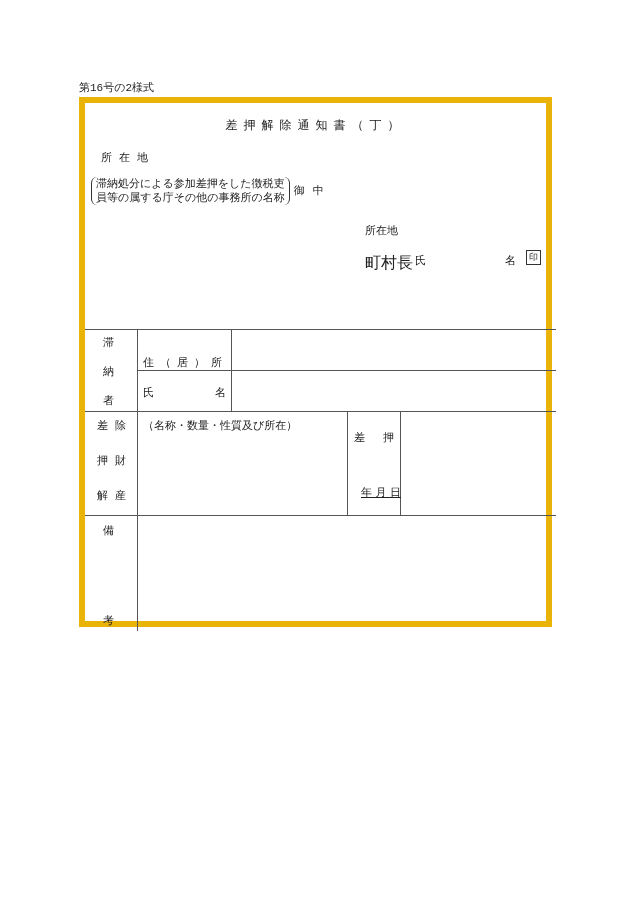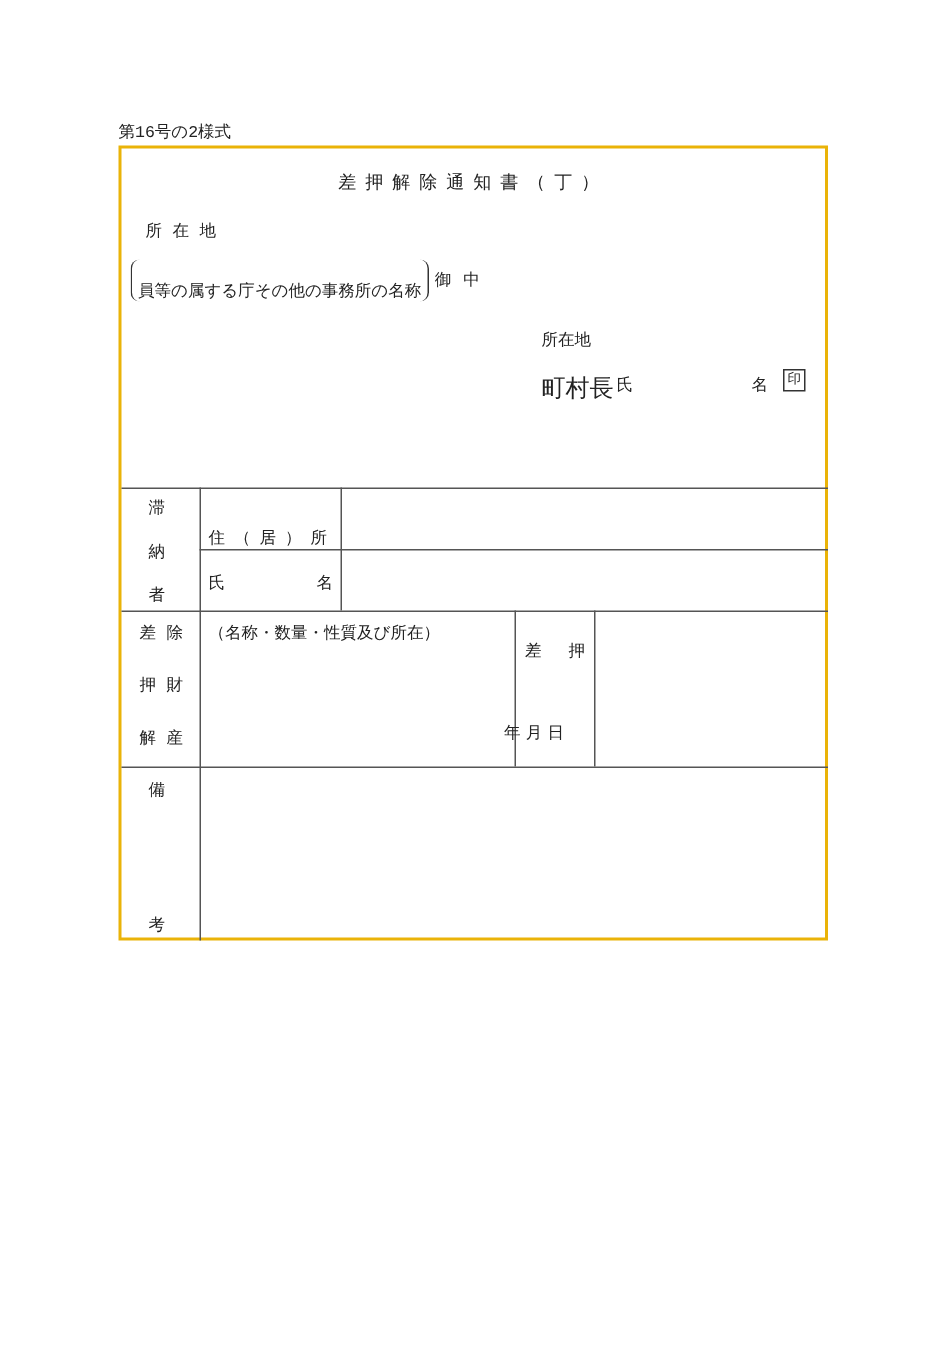--- a/index.html
+++ b/index.html
@@ -1,21 +1,21 @@
 <!DOCTYPE html>
 <html><head>
 <meta charset="utf-8">
 <style>
   html, body { margin:0; padding:0; background:#ffffff; }
   body { width:630px; height:903px; position:relative; overflow:hidden;
          font-family: "DejaVu Serif", "Liberation Serif", serif; color:#222; }
   .abs { position:absolute; white-space:nowrap; }
   .form-id { left:79px; top:80px; font-size:11px;font-family:Liberation Mono, monospace; }
   .frame { position:absolute; left:79px; top:97px; width:473px; height:530px;
-           border:2px solid #eab308; box-sizing:border-box; }
+           border:6px solid #eab308; box-sizing:border-box; }
   .title { left:0; width:100%; text-align:center; top:14px; font-size:12px; letter-spacing:6px; }
   .addr-label { left:16px; top:47px; font-size:11px; letter-spacing:7px; }
   .bracket-block { left:6px; top:74px; font-size:11px; line-height:14px; }
   .bracket-text { display:inline-block; vertical-align:middle; padding:0 4px;
                   border-left:1px solid #333; border-right:1px solid #333;
                   border-radius:6px; }
   .onchu { display:inline-block; vertical-align:middle; margin-left:4px; letter-spacing:8px; }
   .sender-addr { left:280px; top:120px; font-size:11px; }
   .sender-title { left:280px; top:150px; font-size:16px; }
   .sender-shi { left:330px; top:150px; font-size:11px; }
@@ -33,21 +33,21 @@
 
 <div class="abs form-id">第16号の2様式</div>
 
 <div class="frame">
   <div class="abs title">差押解除通知書（丁）</div>
 
   <div class="abs addr-label">所在地</div>
 
   <div class="abs bracket-block">
     <span class="bracket-text">
-      <br>
+      <span>滞納処分による参加差押をした徴税吏</span><br>
       <span>員等の属する庁その他の事務所の名称</span>
     </span><span class="onchu">御中</span>
   </div>
 
   <div class="abs sender-addr">所在地</div>
   <div class="abs sender-title">町村長</div>
   <div class="abs sender-shi">氏</div>
   <div class="abs sender-name">名</div>
   <div class="abs seal">印</div>
 
@@ -77,19 +77,19 @@
   <div class="cell-txt" style="left:30px; top:315px;">除</div>
   <div class="cell-txt" style="left:12px; top:350px;">押</div>
   <div class="cell-txt" style="left:30px; top:350px;">財</div>
   <div class="cell-txt" style="left:12px; top:385px;">解</div>
   <div class="cell-txt" style="left:30px; top:385px;">産</div>
 
   <div class="cell-txt" style="left:58px; top:315px;">（名称・数量・性質及び所在）</div>
 
   <div class="cell-txt" style="left:269px; top:327px;">差</div>
   <div class="cell-txt" style="left:298px; top:327px;">押</div>
-  <div class="cell-txt" style="left:255px; top:382px;">年 月 日</div>
+  <div class="cell-txt" style="left:276px; top:382px;text-decoration:underline;">年 月 日</div>
   <div class="cell-txt" style="left:320px; top:315px; width:145px; height:90px;"></div>
 
   <div class="cell-txt" style="left:18px; top:420px;">備</div>
   <div class="cell-txt" style="left:18px; top:510px;">考</div>
   <div class="cell-txt" style="left:58px; top:418px; width:405px; height:105px;"></div>
 </div>
 
 </body></html>

